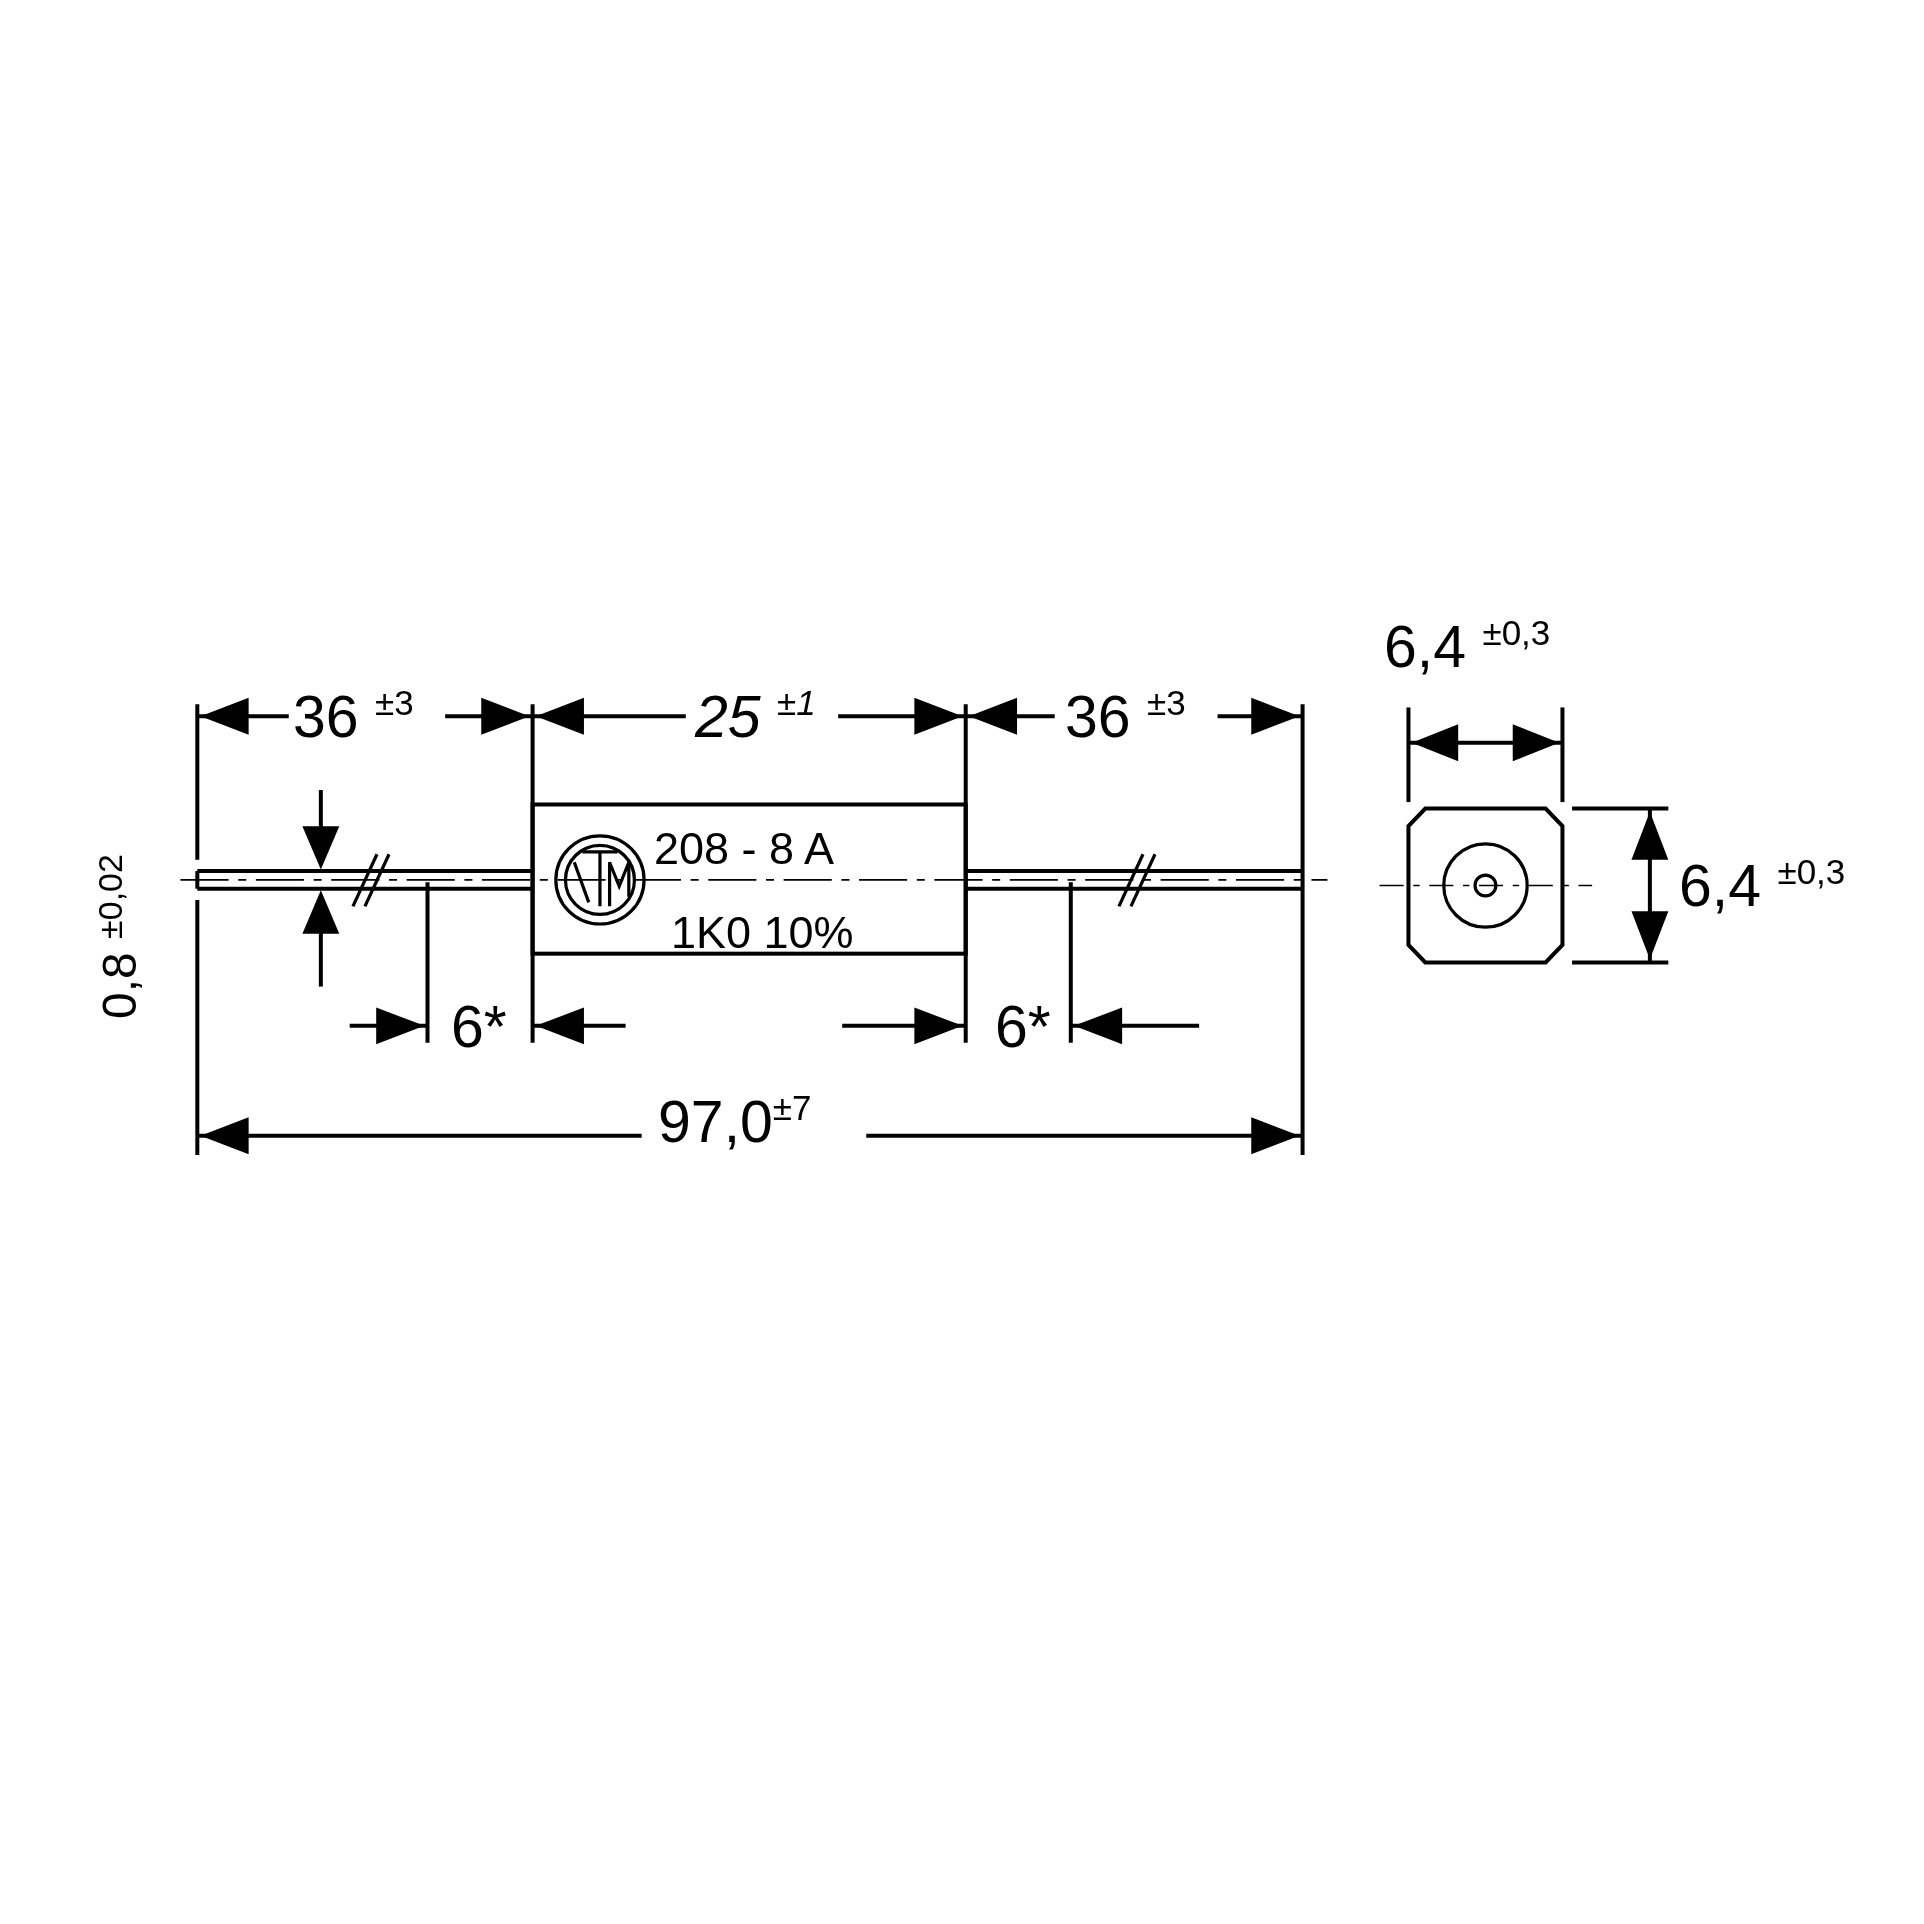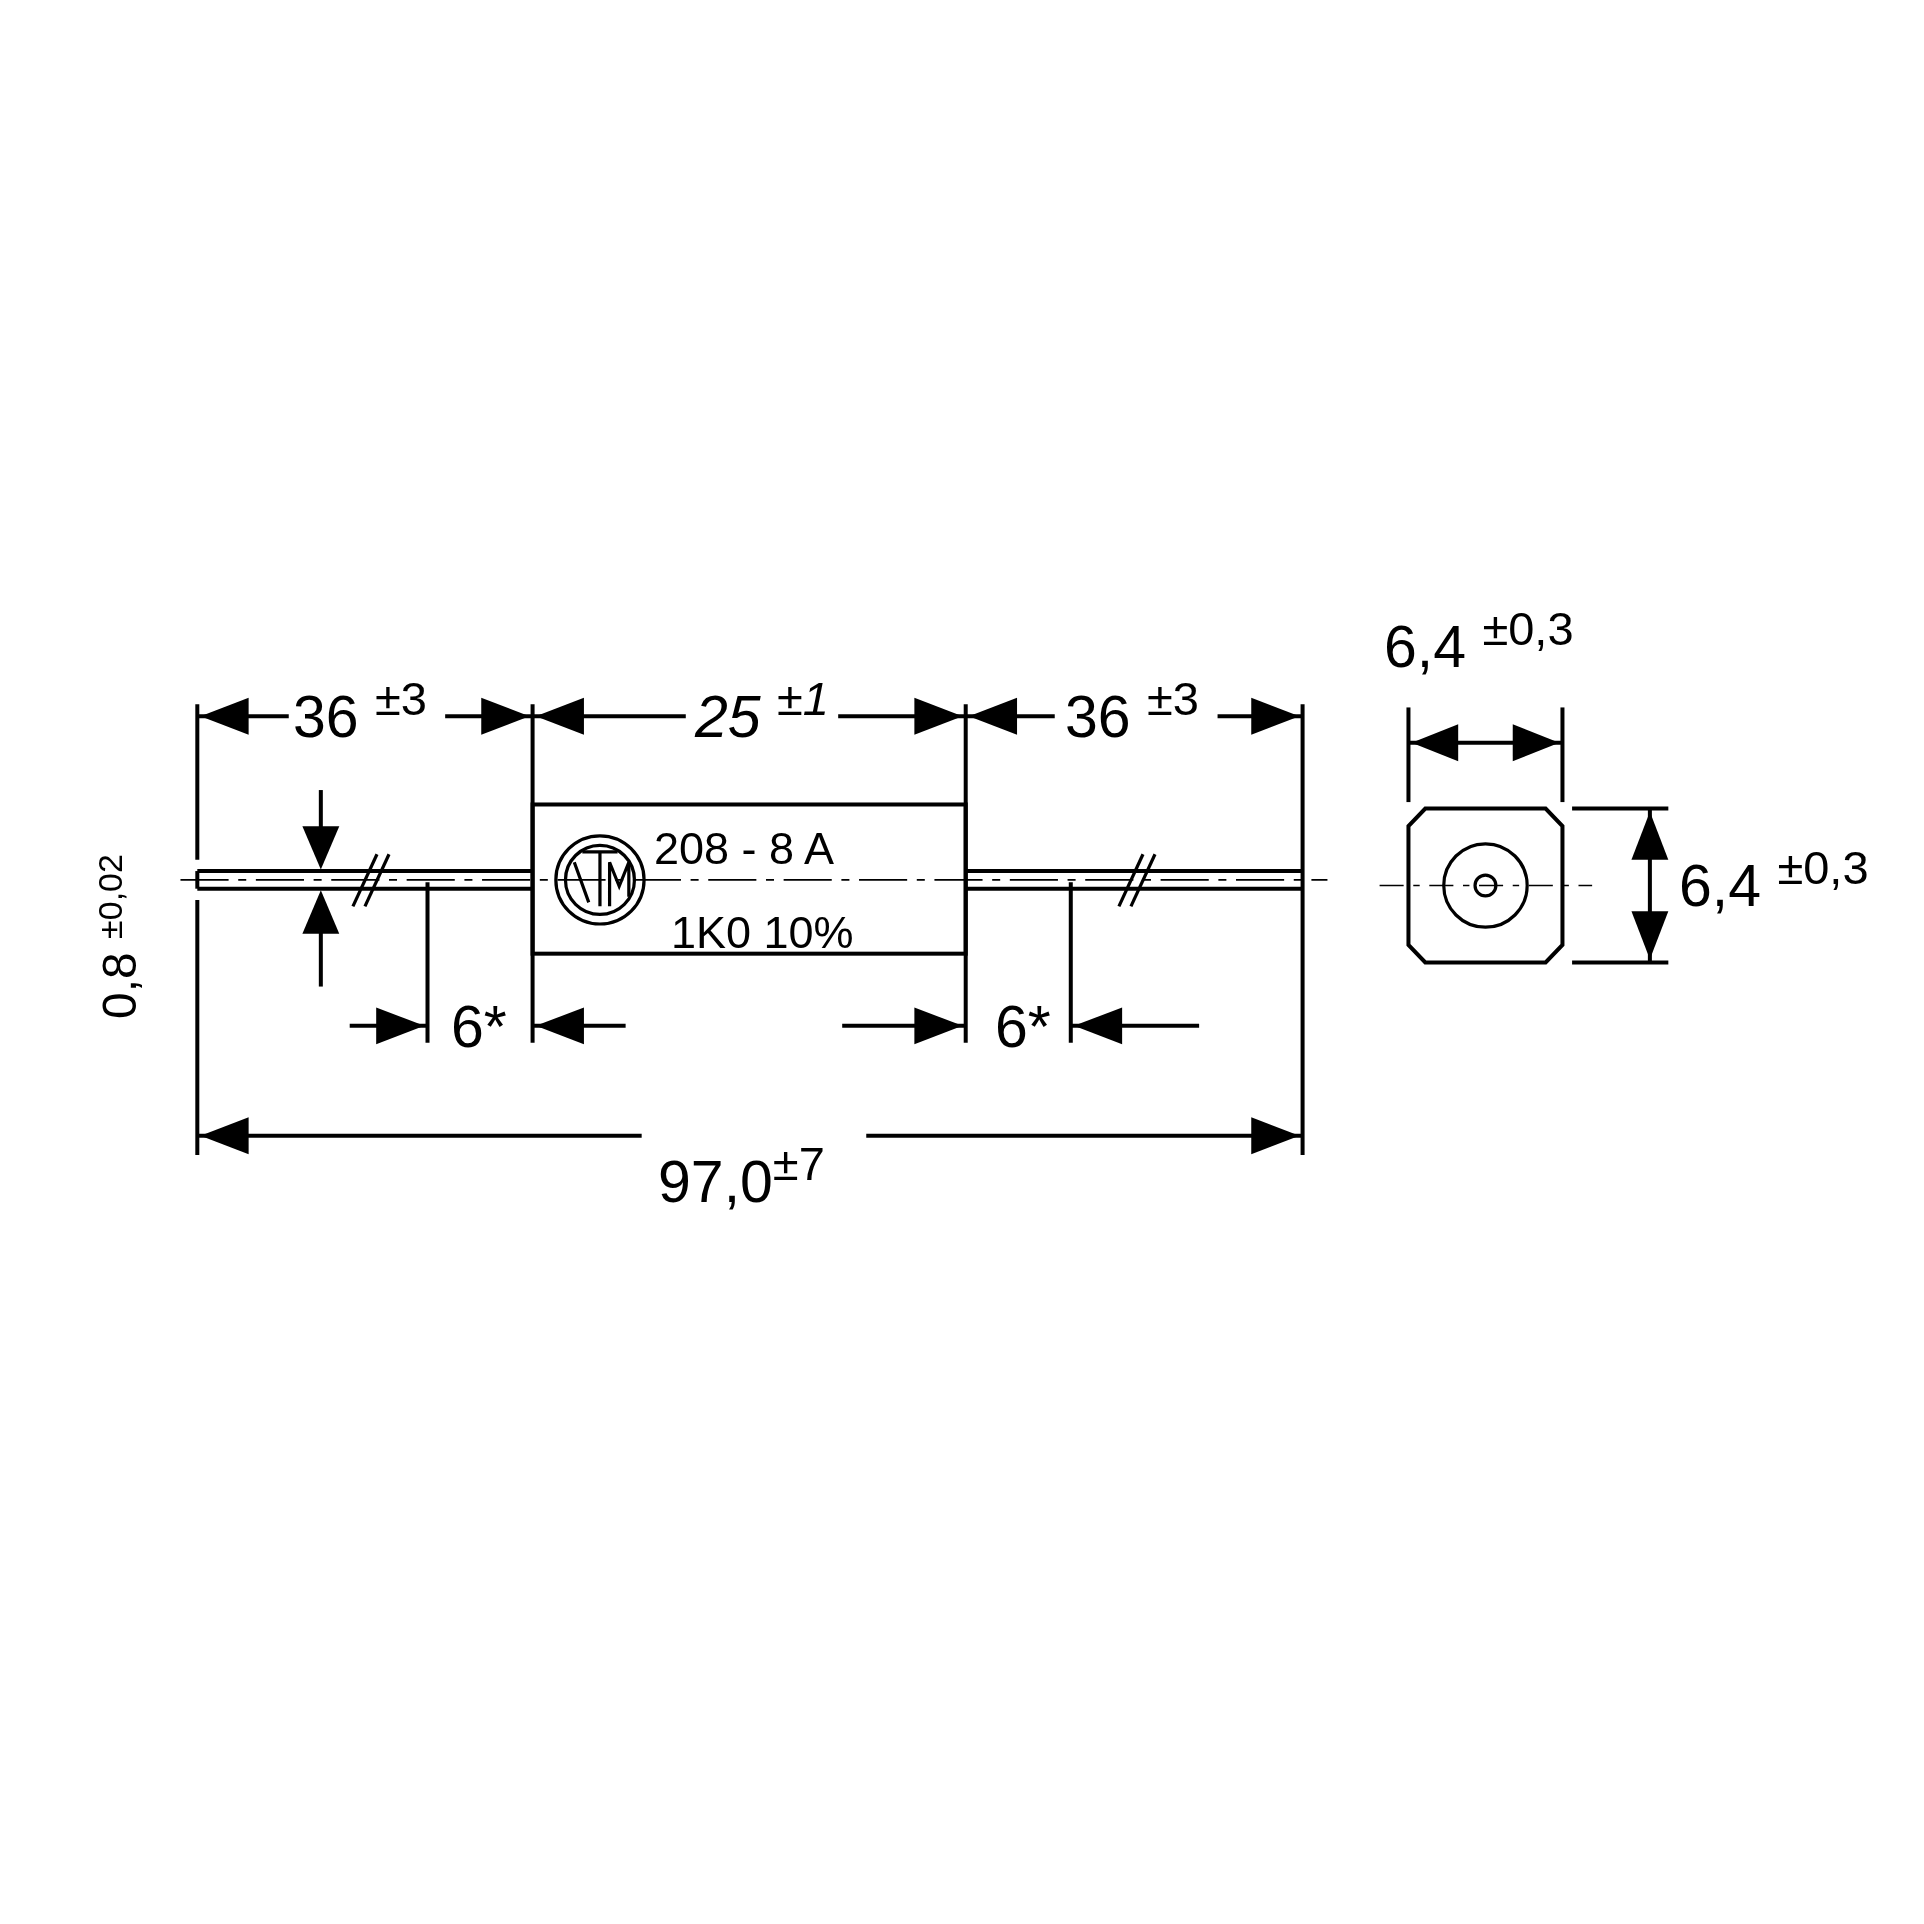--- a/index.html
+++ b/index.html
@@ -1,20 +1,20 @@
 <!DOCTYPE html>
 <html style="font-size:13px"><head>
 <meta charset="utf-8">
 <style>
   html,body{margin:0;padding:0;background:#fff;}
   #canvas{position:relative;width:1925px;height:1925px;background:#fff;overflow:hidden;}
   svg{position:absolute;left:0;top:0;}
   .t{position:absolute;font-family:"Liberation Sans",sans-serif;color:#000;white-space:nowrap;line-height:1;}
   .big{font-size:59px;}
-  .sup{font-size:47px;position:relative;top:-22.5px;}
+  .sup{font-size:35px;position:relative;top:-22.5px;}
   .label{font-size:45px;}
   .note{font-size:58px;}
 </style>
 </head>
 <body>
 
 <div id="canvas">
   <svg width="1925" height="1925" viewBox="0 0 2400 2400">
     <defs>
       <marker id="arr" viewBox="0 0 10 10" refX="10" refY="5" markerWidth="10" markerHeight="10" markerUnits="userSpaceOnUse" orient="auto-start-reverse"></marker>
@@ -97,21 +97,21 @@
     <g stroke="#000" fill="none" stroke-width="4">
       <circle cx="748" cy="1097" r="55"></circle>
       <circle cx="748" cy="1097" r="43"></circle>
       <path d="M716 1075 L734 1125 M726 1062 L770 1062 M748 1062 L748 1130 M760 1130 L760 1075 L772 1105 L784 1075 L784 1118"></path>
     </g>
   </svg>
 
   <div class="t big" style="left:293px;top:688px;"><span>36</span> <span class="sup">±3</span></div>
   <div class="t big" style="left:695px;top:688px;font-style:italic;"><span>25</span> <span class="sup">±1</span></div>
   <div class="t big" style="left:1065px;top:688px;"><span>36</span> <span class="sup">±3</span></div>
-  <div class="t big" style="left:658px;top:1153px;"><span>97,0</span><span class="sup">±7</span></div>
+  <div class="t big" style="left:658px;top:1093px;"><span>97,0</span><span class="sup">±7</span></div>
   <div class="t big" style="left:451px;top:998px;">6*</div>
   <div class="t big" style="left:995px;top:998px;">6*</div>
   <div class="t" style="left:96px;top:1019px;transform:rotate(-90deg);transform-origin:left top;font-size:48px;"><span>0,8</span> <span style="font-size:34px;position:relative;top:-14.4px;">±0,02</span></div>
 
   <div class="t label" style="left:654px;top:826px;">208 - 8  A</div>
   <div class="t label" style="left:671px;top:910px;">1K0  10%</div>
 
   <div class="t big" style="left:1384px;top:618px;"><span>6,4</span> <span class="sup">±0,3</span></div>
   <div class="t big" style="left:1679px;top:857px;"><span>6,4</span> <span class="sup">±0,3</span></div>
 

